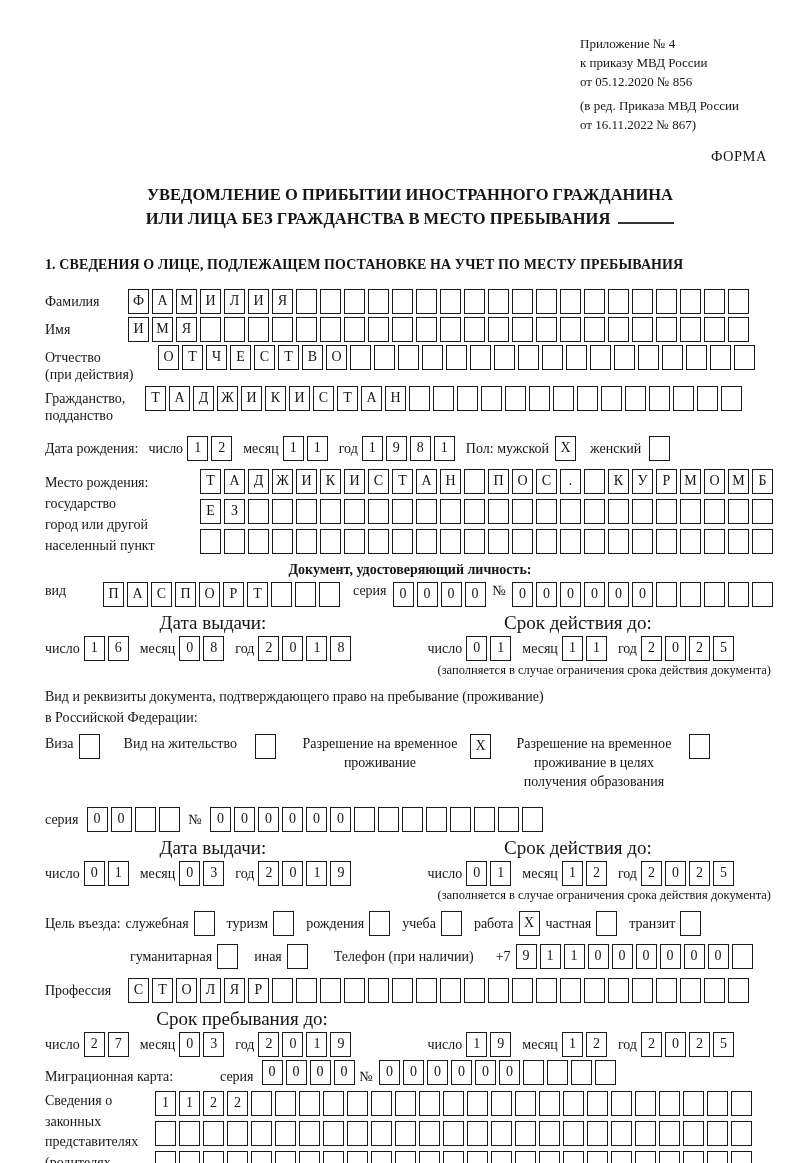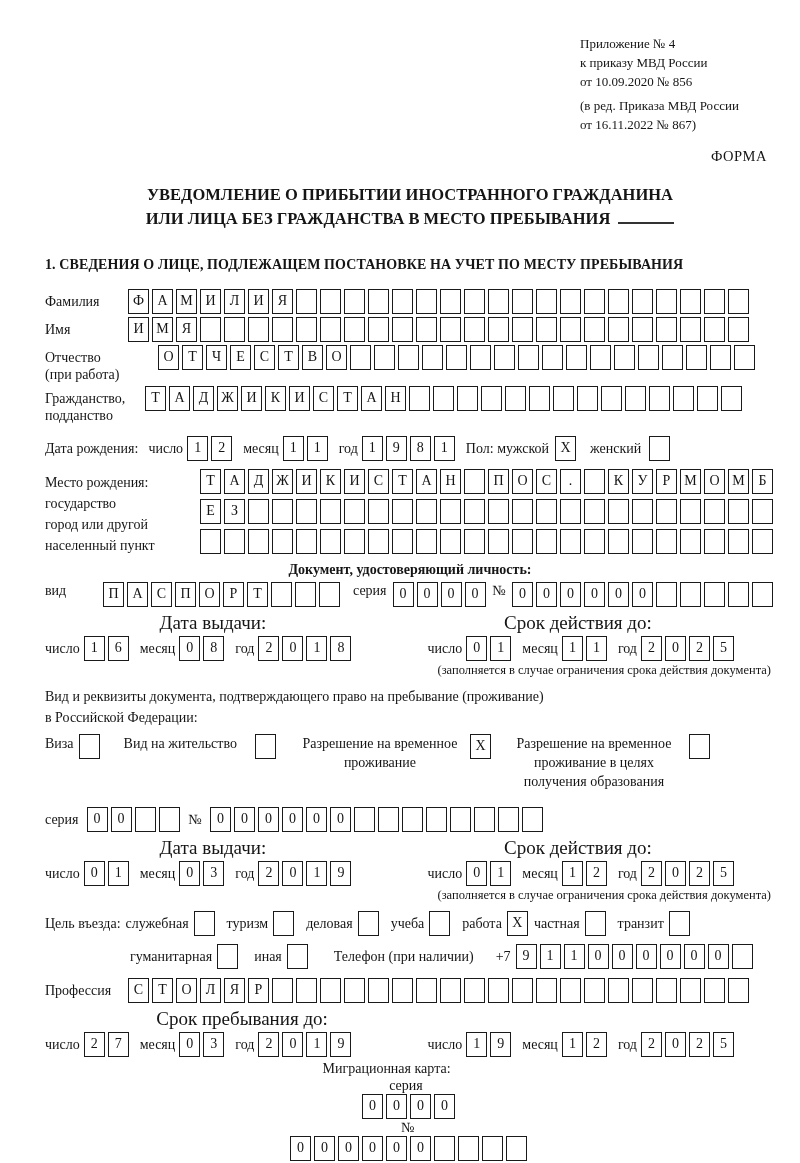--- a/index.html
+++ b/index.html
@@ -43,21 +43,21 @@
   .repr .rows .cells{margin-bottom:5px;}
 </style>
 </head>
 <body>
 
 <div class="page">
 
   <div class="apx">
     <div>Приложение № 4</div>
     <div>к приказу МВД России</div>
-    <div>от 10.09.2020 № 856</div>
+    <div>от 05.12.2020 № 856</div>
     <div class="gap"></div>
     <div>(в ред. Приказа МВД России</div>
     <div>от 16.11.2022 № 867)</div>
   </div>
 
   <div class="forma">ФОРМА</div>
 
   <div class="title">
     <div>УВЕДОМЛЕНИЕ О ПРИБЫТИИ ИНОСТРАННОГО ГРАЖДАНИНА</div>
     <div><span>ИЛИ ЛИЦА БЕЗ ГРАЖДАНСТВА В МЕСТО ПРЕБЫВАНИЯ</span><span class="blankline"></span></div>
@@ -125,21 +125,21 @@
         <span class="cell"></span>
         <span class="cell"></span>
         <span class="cell"></span>
         <span class="cell"></span>
       </span>
   </div>
 
   <div class="frow">
     <span class="flabel" style="width:113px;padding-top:4px;">
       <span>Отчество</span><br>
-      <span>(при работа)</span>
+      <span>(при действия)</span>
     </span>
     <span class="cells">
         <span class="cell">О</span>
         <span class="cell">Т</span>
         <span class="cell">Ч</span>
         <span class="cell">Е</span>
         <span class="cell">С</span>
         <span class="cell">Т</span>
         <span class="cell">В</span>
         <span class="cell">О</span>
@@ -486,21 +486,21 @@
     </span>
   </div>
   <div class="caption">(заполняется в случае ограничения срока действия документа)</div>
 
   <div class="visitrow">
     <span class="olabel">Цель въезда:</span>
     <span class="olabel">служебная</span>
     <span class="cbox"></span>
     <span class="olabel">туризм</span>
     <span class="cbox"></span>
-    <span class="olabel">деловая</span>
+    <span class="olabel">рождения</span>
     <span class="cbox"></span>
     <span class="olabel">учеба</span>
     <span class="cbox"></span>
     <span class="olabel">работа</span>
     <span class="cbox" style="margin-right:6px;">X</span>
     <span class="olabel">частная</span>
     <span class="cbox"></span>
     <span class="olabel">транзит</span>
     <span class="cbox" style="margin-right:0;"></span>
   </div>
@@ -595,21 +595,21 @@
       <span class="lab">год</span>
       <span class="cells">
           <span class="cell">2</span>
           <span class="cell">0</span>
           <span class="cell">2</span>
           <span class="cell">5</span>
         </span>
     </span>
   </div>
 
-  <div class="frow" style="align-items:center;flex-direction:column;">
+  <div class="frow" style="align-items:flex-end;">
     <span class="flabel" style="width:175px;">Миграционная карта:</span>
     <span class="flabel" style="margin-right:8px;">серия</span>
     <span class="cells">
         <span class="cell">0</span>
         <span class="cell">0</span>
         <span class="cell">0</span>
         <span class="cell">0</span>
       </span>
     <span class="flabel" style="margin:0 6px 0 2px;">№</span>
     <span class="cells">

